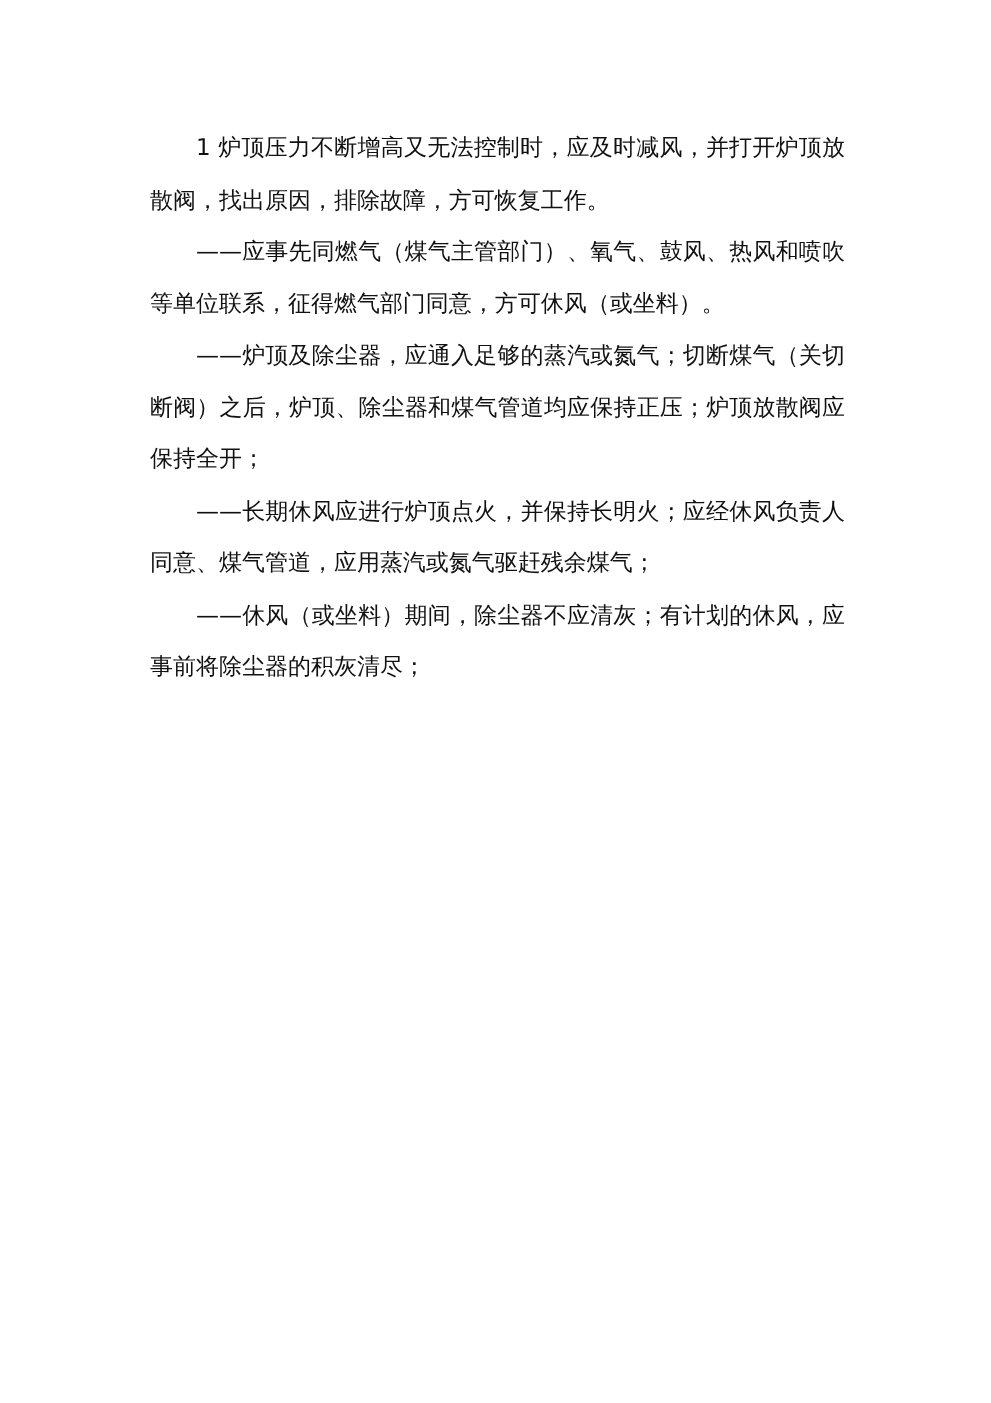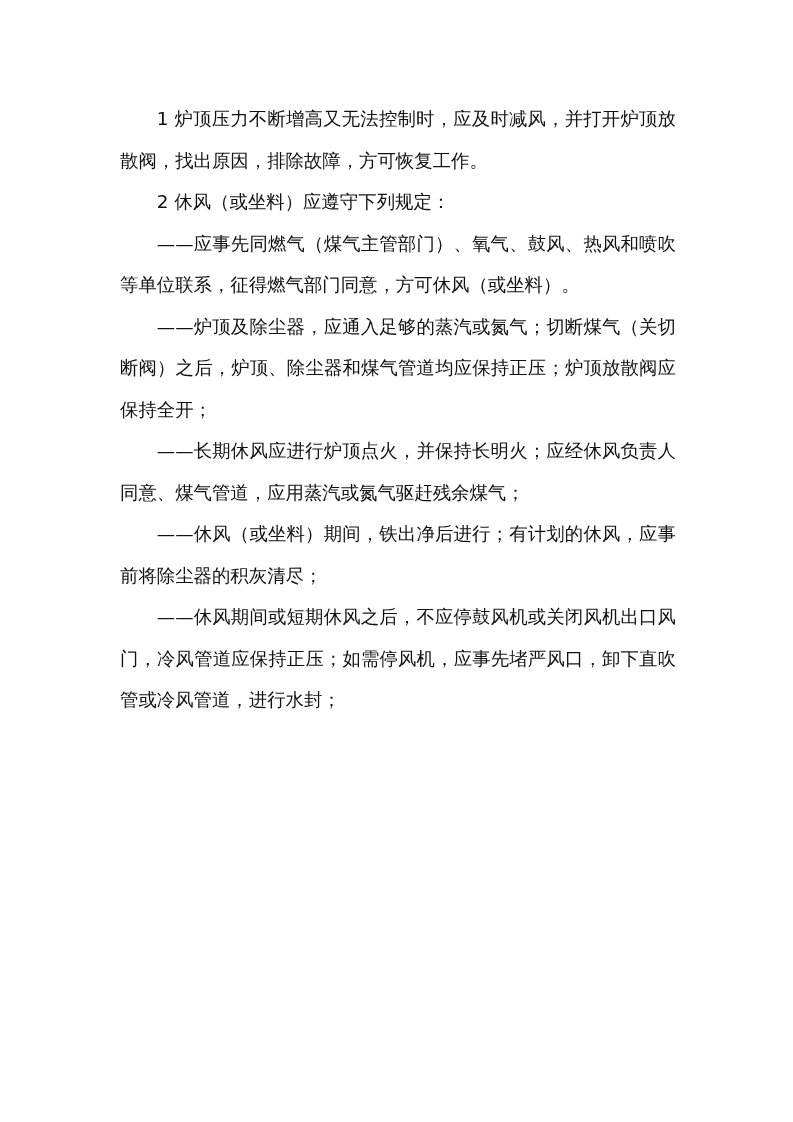--- a/index.html
+++ b/index.html
@@ -30,19 +30,17 @@
     text-align: justify;
     text-align-last: left;
     word-break: break-all;
   }
 </style>
 </head>
 <body>
 
 <div class="page">
   <p class="para">1 炉顶压力不断增高又无法控制时，应及时减风，并打开炉顶放散阀，找出原因，排除故障，方可恢复工作。</p>
-  <p class="para">2 休风（或坐料）应遵守下列规定：</p>
   <p class="para">——应事先同燃气（煤气主管部门）、氧气、鼓风、热风和喷吹等单位联系，征得燃气部门同意，方可休风（或坐料）。</p>
   <p class="para">——炉顶及除尘器，应通入足够的蒸汽或氮气；切断煤气（关切断阀）之后，炉顶、除尘器和煤气管道均应保持正压；炉顶放散阀应保持全开；</p>
   <p class="para">——长期休风应进行炉顶点火，并保持长明火；应经休风负责人同意、煤气管道，应用蒸汽或氮气驱赶残余煤气；</p>
-  <p class="para">——休风（或坐料）期间，铁出净后进行；有计划的休风，应事前将除尘器的积灰清尽；</p>
-  <p class="para">——休风期间或短期休风之后，不应停鼓风机或关闭风机出口风门，冷风管道应保持正压；如需停风机，应事先堵严风口，卸下直吹管或冷风管道，进行水封；</p>
+  <p class="para">——休风（或坐料）期间，除尘器不应清灰；有计划的休风，应事前将除尘器的积灰清尽；</p>
 </div>
 
 </body></html>

